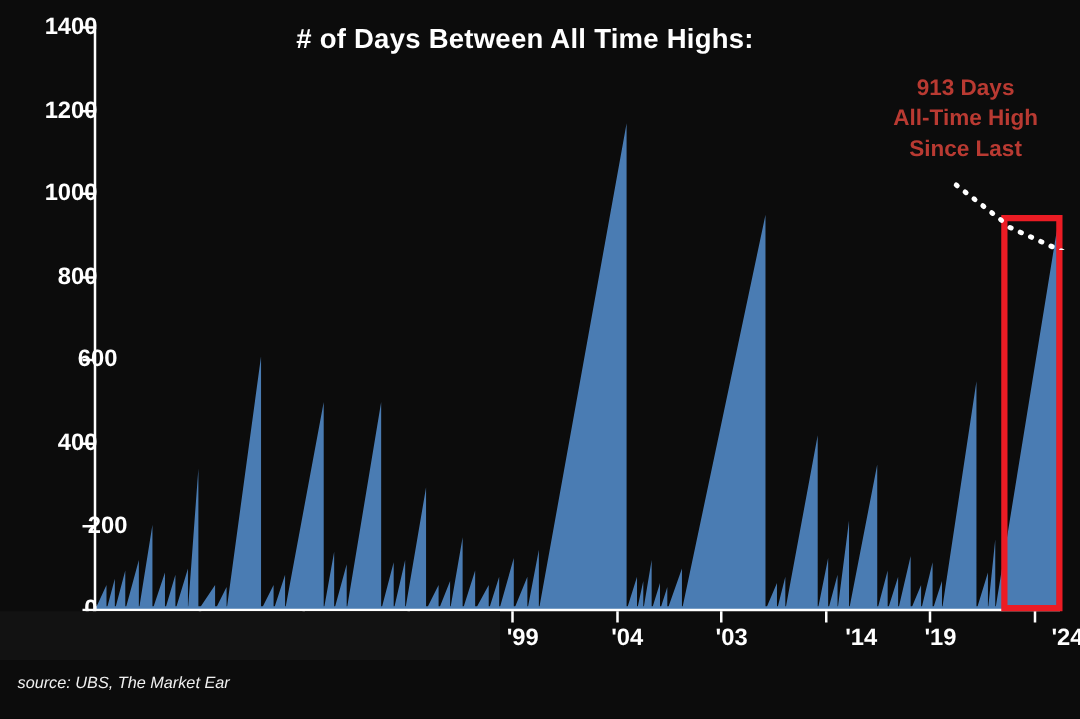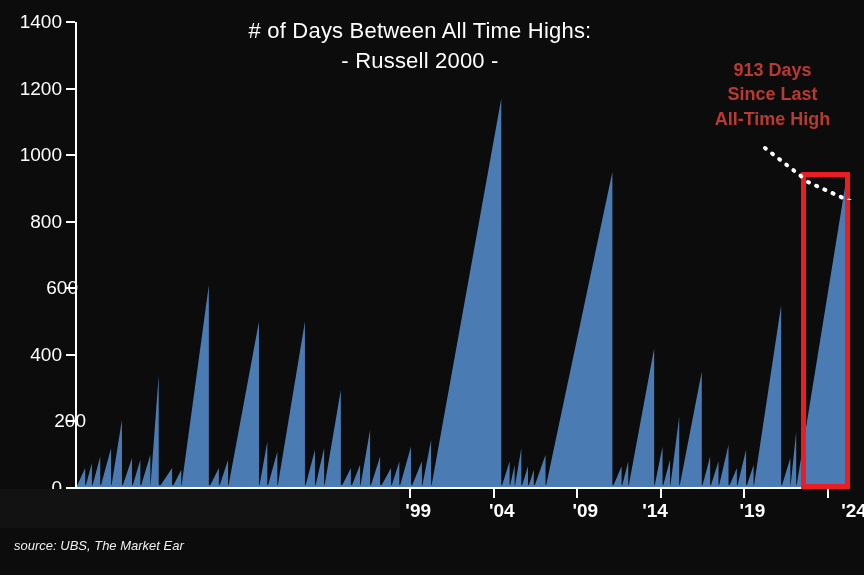--- a/index.html
+++ b/index.html
@@ -6,29 +6,29 @@
   body{width:864px;height:575px;overflow:hidden;font-family:"Liberation Sans",sans-serif;}
   #root{position:relative;width:864px;height:575px;background:#0c0c0c;}
 
   
   #plot-area{position:absolute;left:76px;top:22px;width:772px;height:466px;}
   #axis-y-line{position:absolute;left:75px;top:22px;width:2px;height:467px;background:#ffffff;}
   #axis-x-line{position:absolute;left:75px;top:487px;width:773px;height:2px;background:#ffffff;}
 
   .ytick{position:absolute;left:66px;width:9px;height:2px;background:#ffffff;}
   .ylabel{position:absolute;right:0;width:62px;text-align:right;color:#ffffff;
-          font-size:19px;font-weight:normal;line-height:1;}
+          font-size:19px;font-weight:bold;line-height:1;padding-left:16px;}
 
   .xtick{position:absolute;top:489px;width:2px;height:9px;background:#ffffff;}
   .xlabel{position:absolute;top:500px;color:#ffffff;font-size:19px;font-weight:bold;
           transform:translateX(-50%);white-space:nowrap;}
 
   
   #chart-title{position:absolute;left:110px;top:16px;width:620px;text-align:center;
-               color:#ffffff;font-size:22px;font-weight:normal;line-height:1.35;
+               color:#ffffff;font-size:22px;font-weight:bold;line-height:1.35;
                letter-spacing:.2px;}
 
   
   #annotation{position:absolute;left:690px;top:58px;width:165px;text-align:center;
               color:#b93a32;font-size:18px;font-weight:bold;line-height:1.35;}
 
   
   #highlight-box{position:absolute;left:801px;top:172px;width:49px;height:317px;
                  border:5px solid #ec1c24;box-sizing:border-box;}
 
@@ -42,21 +42,20 @@
 
   svg{display:block;}
 </style>
 </head>
 <body>
 
 <div id="root">
 
   <div id="chart-title">
     <div># of Days Between All Time Highs:</div>
-    <div>- Russell 2000 -</div>
   </div>
 
   <div id="plot-area">
     <svg id="bars-svg" width="772" height="466" viewBox="0 0 772 466" preserveAspectRatio="none">
         <path d="M 0,466.00 L 0.00,466.00 L 9.19,446.03 L 9.19,466.00 L 9.19,466.00 L 15.87,441.04 L 15.87,466.00 L 15.87,466.00 L 24.23,434.38 L 24.23,466.00 L 24.23,466.00 L 35.09,426.06 L 35.09,466.00 L 35.09,466.00 L 45.95,397.76 L 45.95,466.00 L 45.95,466.00 L 55.98,436.04 L 55.98,466.00 L 55.98,466.00 L 64.33,437.71 L 64.33,466.00 L 64.33,466.00 L 74.36,432.71 L 74.36,466.00 L 74.36,466.00 L 82.71,352.83 L 82.71,466.00 L 82.71,466.00 L 96.08,446.03 L 96.08,466.00 L 96.08,466.00 L 105.27,447.69 L 105.27,466.00 L 105.27,466.00 L 132.84,262.96 L 132.84,466.00 L 132.84,466.00 L 142.87,446.03 L 142.87,466.00 L 142.87,466.00 L 152.06,437.71 L 152.06,466.00 L 152.06,466.00 L 182.97,299.57 L 182.97,466.00 L 182.97,466.00 L 191.33,419.40 L 191.33,466.00 L 191.33,466.00 L 201.35,429.39 L 201.35,466.00 L 201.35,466.00 L 228.93,299.57 L 228.93,466.00 L 228.93,466.00 L 238.95,427.72 L 238.95,466.00 L 238.95,466.00 L 248.14,426.06 L 248.14,466.00 L 248.14,466.00 L 264.85,367.81 L 264.85,466.00 L 264.85,466.00 L 274.88,446.03 L 274.88,466.00 L 274.88,466.00 L 284.07,442.70 L 284.07,466.00 L 284.07,466.00 L 294.10,407.75 L 294.10,466.00 L 294.10,466.00 L 304.12,434.38 L 304.12,466.00 L 304.12,466.00 L 314.98,446.03 L 314.98,466.00 L 314.98,466.00 L 323.34,439.37 L 323.34,466.00 L 323.34,466.00 L 335.03,424.39 L 335.03,466.00 L 335.03,466.00 L 345.90,439.37 L 345.90,466.00 L 345.90,466.00 L 355.09,417.74 L 355.09,466.00 L 355.09,466.00 L 425.27,76.56 L 425.27,466.00 L 425.27,466.00 L 433.62,439.37 L 433.62,466.00 L 433.62,466.00 L 438.64,442.70 L 438.64,466.00 L 438.64,466.00 L 445.32,426.06 L 445.32,466.00 L 445.32,466.00 L 452.00,444.36 L 452.00,466.00 L 452.00,466.00 L 457.85,447.69 L 457.85,466.00 L 457.85,466.00 L 469.55,432.71 L 469.55,466.00 L 469.55,466.00 L 536.39,149.79 L 536.39,466.00 L 536.39,466.00 L 545.58,444.36 L 545.58,466.00 L 545.58,466.00 L 552.26,439.37 L 552.26,466.00 L 552.26,466.00 L 578.16,326.20 L 578.16,466.00 L 578.16,466.00 L 586.52,424.39 L 586.52,466.00 L 586.52,466.00 L 594.04,437.71 L 594.04,466.00 L 594.04,466.00 L 603.23,394.44 L 603.23,466.00 L 603.23,466.00 L 625.79,349.50 L 625.79,466.00 L 625.79,466.00 L 634.14,434.38 L 634.14,466.00 L 634.14,466.00 L 642.50,439.37 L 642.50,466.00 L 642.50,466.00 L 652.52,422.73 L 652.52,466.00 L 652.52,466.00 L 660.88,446.03 L 660.88,466.00 L 660.88,466.00 L 670.07,427.72 L 670.07,466.00 L 670.07,466.00 L 677.59,442.70 L 677.59,466.00 L 677.59,466.00 L 705.16,282.93 L 705.16,466.00 L 705.16,466.00 L 714.35,436.04 L 714.35,466.00 L 714.35,466.00 L 720.20,409.41 L 720.20,466.00 L 720.20,466.00 L 769.49,162.10 L 769.49,466.00 L 772,466 Z" fill="#4a7cb3" stroke="none"></path>
         <rect x="0" y="463" width="772" height="3" fill="#4a7cb3"></rect>
       </svg>
   </div>
 
   <div id="axis-y-line"></div>
@@ -88,39 +87,39 @@
       <div class="xlabel" style="left: 167.55px;">'84</div>
       <div class="xtick" style="left: 242.1px;"></div>
       <div class="xlabel" style="left: 251.1px;">'89</div>
       <div class="xtick" style="left: 325.649px;"></div>
       <div class="xlabel" style="left: 334.649px;">'94</div>
       <div class="xtick" style="left: 409.199px;"></div>
       <div class="xlabel" style="left: 418.199px;">'99</div>
       <div class="xtick" style="left: 492.749px;"></div>
       <div class="xlabel" style="left: 501.749px;">'04</div>
       <div class="xtick" style="left: 576.299px;"></div>
-      <div class="xlabel" style="left: 585.299px;">'09</div>
+      <div class="xlabel" style="left: 585.299px;">'03</div>
       <div class="xtick" style="left: 659.848px;"></div>
-      <div class="xlabel" style="left: 655px; text-align: right;">'14</div>
+      <div class="xlabel" style="left: 689px; text-align: right;">'14</div>
       <div class="xtick" style="left: 743.398px;"></div>
       <div class="xlabel" style="left: 752.398px;">'19</div>
       <div class="xtick" style="left: 826.948px;"></div>
       <div class="xlabel" style="left: 854px;">'24</div>
     </div>
 
   <div id="highlight-box"></div>
 
   <svg id="leader-line" style="position:absolute;left:760px;top:140px;" width="100" height="60">
     <line x1="5" y1="8" x2="46" y2="40" stroke="#ffffff" stroke-width="4" stroke-linecap="round" stroke-dasharray="1 8"></line>
     <line x1="48" y1="42" x2="92" y2="62" stroke="#ffffff" stroke-width="4" stroke-linecap="round" stroke-dasharray="1 8"></line>
   </svg>
 
   <div id="annotation">
     <div>913 Days</div>
+    <div>All-Time High</div>
     <div>Since Last</div>
-    <div>All-Time High</div>
   </div>
 
   <div id="band-left"></div>
   <div id="source-bar"></div>
   <div id="source-text">source: UBS, The Market Ear</div>
 
 </div>
 
 </body></html>

